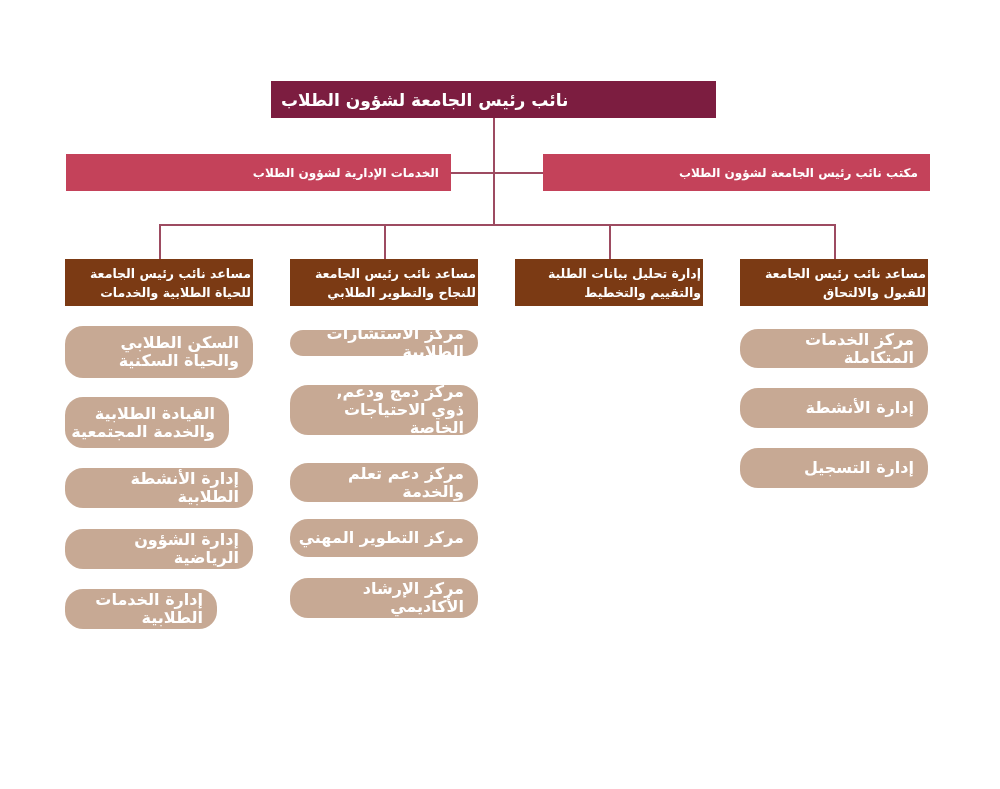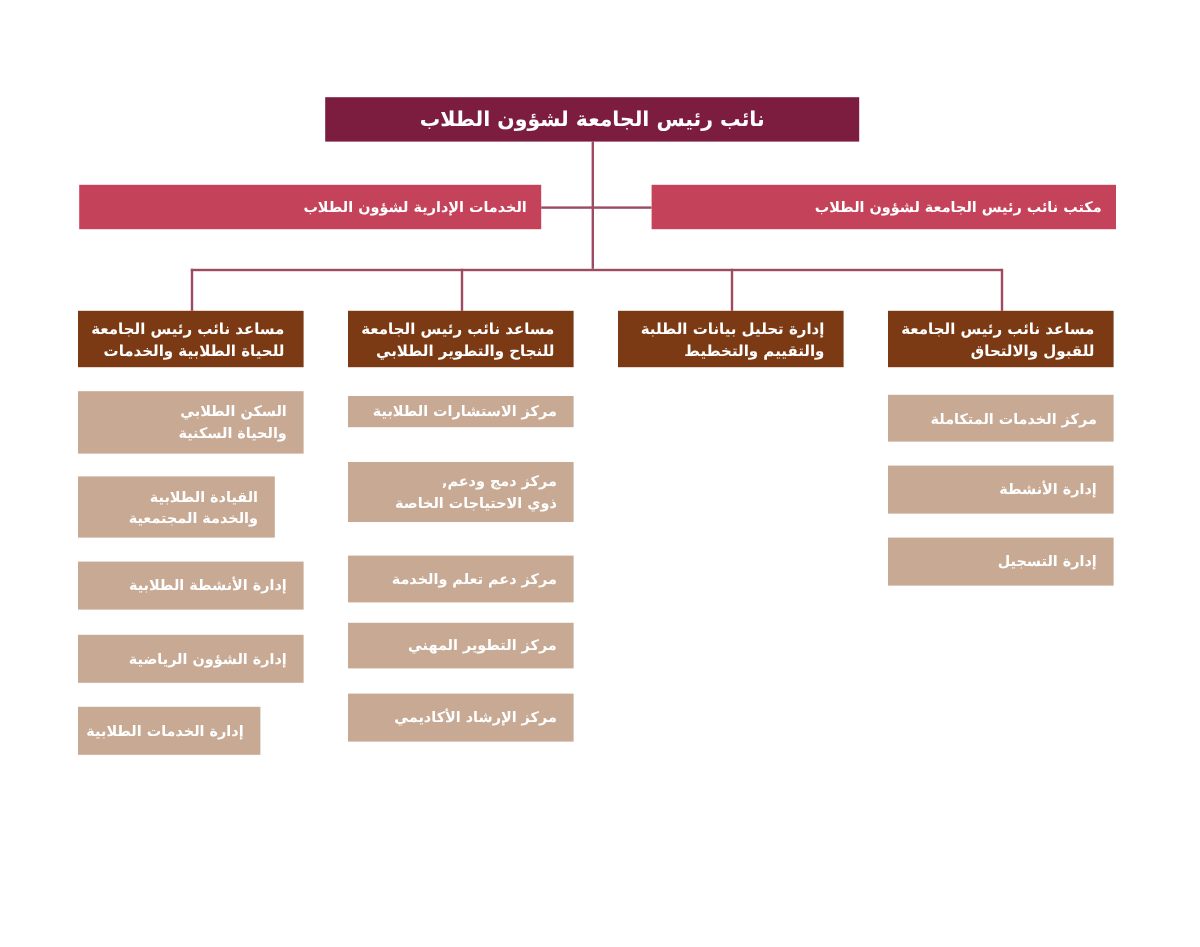--- a/index.html
+++ b/index.html
@@ -9,24 +9,24 @@
   }
   .line{position:absolute;background:var(--line,#9d4b61);}
   .line.v{width:1.5px;}
   .line.h{height:1.5px;}
   .node{
     position:absolute;color:var(--text,#fff);font-weight:bold;
     display:flex;flex-direction:column;justify-content:center;
     box-sizing:border-box;direction:rtl;text-align:right;
   }
   .ln{display:block;}
-  .l1{background:var(--l1,#7c1d40);font-size:17px;text-align:center;padding:0 10px;}
+  .l1{background:var(--l1,#7c1d40);font-size:17px;text-align:center;padding:0 10px;align-items:flex-end;}
   .l2{background:var(--l2,#c4425a);font-size:12px;padding-right:12px;padding-left:8px;}
-  .l3{background:var(--l3,#7b3a14);font-size:12.5px;line-height:19px;padding-right:16px;padding-left:6px;}
-  .l4{background:var(--l4,#c7a994);font-size:12px;line-height:18px;padding-right:14px;padding-left:6px;}
+  .l3{background:var(--l3,#7b3a14);font-size:12.5px;line-height:19px;padding-right:2px;padding-left:6px;}
+  .l4{background:var(--l4,#c7a994);font-size:16px;line-height:18px;padding-right:14px;padding-left:6px;border-radius:18px;}
 </style>
 </head>
 <body>
 
 <div class="canvas">
 
   <div class="line v" style="left:493px;top:118px;height:106px"></div>
   <div class="line h" style="left:451px;top:172px;width:92px"></div>
   <div class="line h" style="left:159px;top:224px;width:676px"></div>
   <div class="line v" style="left:159px;top:224px;height:35px"></div>

